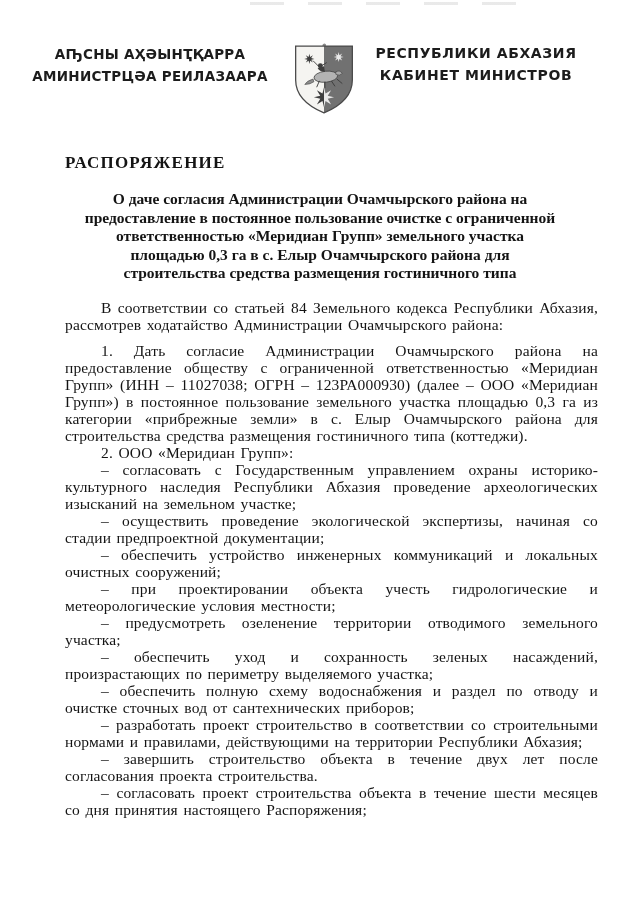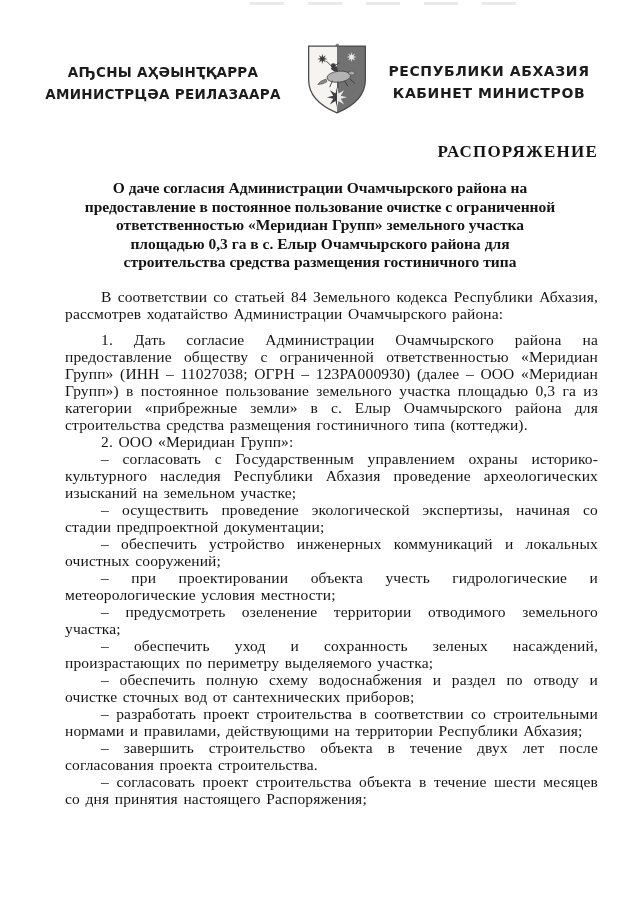--- a/index.html
+++ b/index.html
@@ -15,37 +15,37 @@
 
   
   .scan-artifact{
     position:absolute;top:2px;left:250px;width:290px;height:3px;
     background:repeating-linear-gradient(90deg,#dedede 0 34px,transparent 34px 58px);
     opacity:.65;
   }
 
   
   .header{
-    display:flex;align-items:center;
-    padding:40px 0 0 33px;
+    display:flex;align-items:flex-start;
+    padding:40px 0 0 20px;
   }
   .header-block{
     font-family:"DejaVu Sans","Liberation Sans",sans-serif;
     font-weight:bold;font-size:13.5px;line-height:22px;
     letter-spacing:.3px;text-align:center;color:#1c1c1c;
     white-space:nowrap;
   }
   .header-left{width:260px;margin-top:3px;}
   .header-right{width:212px;margin-top:2px;font-size:14px;letter-spacing:.6px;}
   .emblem-wrap{width:64px;margin:0 14px 0 12px;flex:0 0 auto;}
 
   
   .doc-title{
-    margin:20px 42px 0 65px;
-    text-align:right;
+    margin:31px 42px 0 65px;
+    text-align:left;
     font-weight:bold;font-size:17px;letter-spacing:1.2px;
   }
 
   
   .subject{
     margin:17px auto 13px auto;
     width:520px;
     text-align:center;
     font-weight:bold;font-size:15.5px;line-height:18.6px;
   }
@@ -135,18 +135,18 @@
     <p>В соответствии со статьей 84 Земельного кодекса Республики Абхазия, рассмотрев ходатайство Администрации Очамчырского района:</p>
     <p class="gap">1. Дать согласие Администрации Очамчырского района на предоставление обществу с ограниченной ответственностью «Меридиан Групп» (ИНН – 11027038; ОГРН – 123РА000930) (далее – ООО «Меридиан Групп») в постоянное пользование земельного участка площадью 0,3 га из категории «прибрежные земли» в с. Елыр Очамчырского района для строительства средства размещения гостиничного типа (коттеджи).</p>
     <p>2. ООО «Меридиан Групп»:</p>
     <p>– согласовать с Государственным управлением охраны историко-культурного наследия Республики Абхазия проведение археологических изысканий на земельном участке;</p>
     <p>– осуществить проведение экологической экспертизы, начиная со стадии предпроектной документации;</p>
     <p>– обеспечить устройство инженерных коммуникаций и локальных очистных сооружений;</p>
     <p>– при проектировании объекта учесть гидрологические и метеорологические условия местности;</p>
     <p>– предусмотреть озеленение территории отводимого земельного участка;</p>
     <p>– обеспечить уход и сохранность зеленых насаждений, произрастающих по периметру выделяемого участка;</p>
     <p>– обеспечить полную схему водоснабжения и раздел по отводу и очистке сточных вод от сантехнических приборов;</p>
-    <p>– разработать проект строительства в соответствии со строительными нормами и правилами, действующими на территории Республики Абхазия;</p>
+    <p>– разработать проект строительство в соответствии со строительными нормами и правилами, действующими на территории Республики Абхазия;</p>
     <p>– завершить строительство объекта в течение двух лет после согласования проекта строительства.</p>
     <p>– согласовать проект строительства объекта в течение шести месяцев со дня принятия настоящего Распоряжения;</p>
   </div>
 
 </div>
 
 </body></html>

